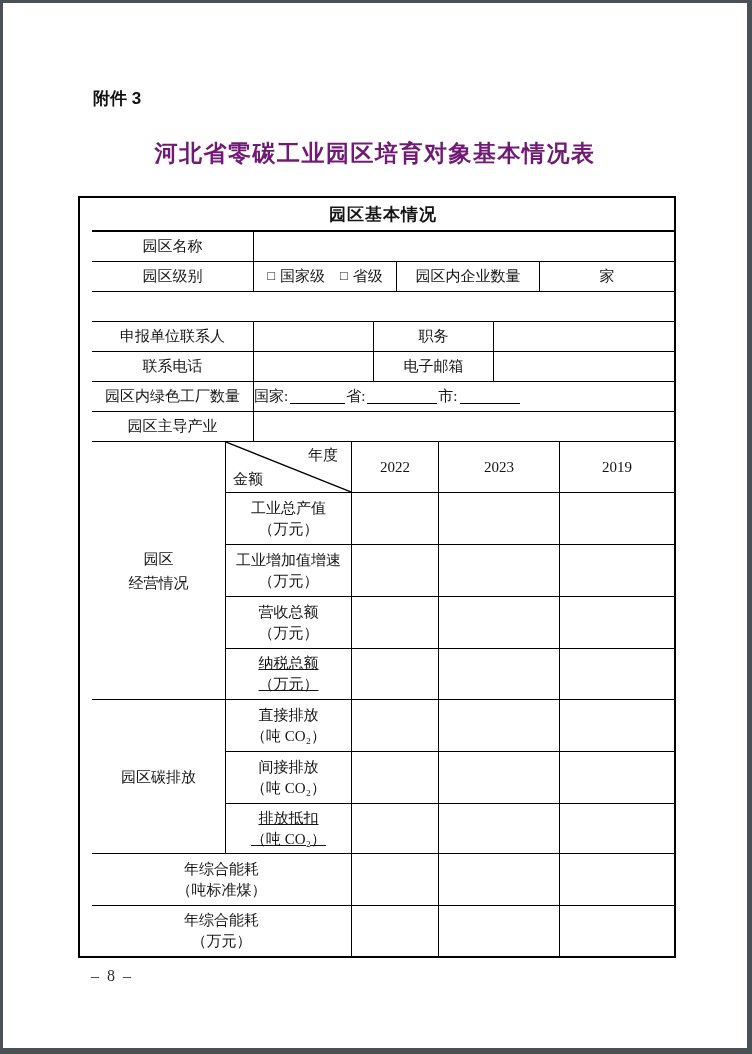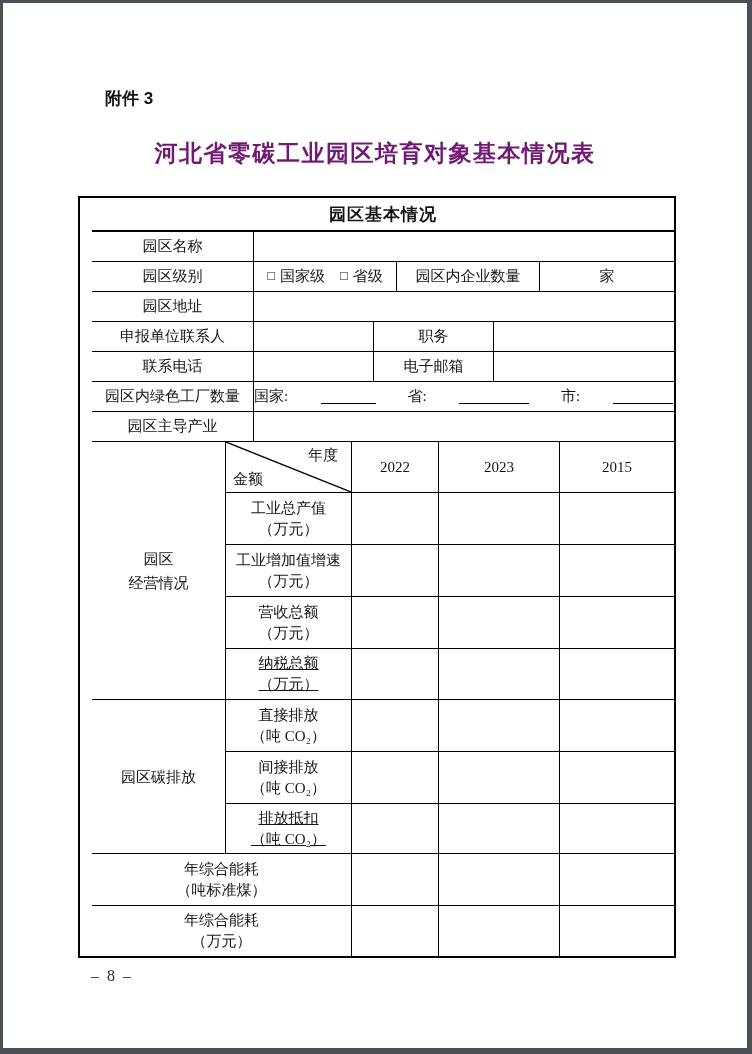--- a/index.html
+++ b/index.html
@@ -1,21 +1,21 @@
 <!DOCTYPE html>
 <html><head>
 <meta charset="utf-8">
 <style>
   html,body { margin:0; padding:0; }
   body { background:#3f4449; font-family:"Liberation Serif","DejaVu Serif",serif; }
   .frame { width:752px; height:1054px; background:#4b5055; box-sizing:border-box;
            padding:3px 5px 6px 3px; }
   .page { width:100%; height:100%; background:#ffffff; position:relative; color:#141414; }
 
-  .attachment { position:absolute; left:90px; top:84px; font:bold 17px "Liberation Sans",sans-serif; color:#111;margin-left:12px; }
+  .attachment { position:absolute; left:90px; top:84px; font:bold 17px "Liberation Sans",sans-serif; color:#111; }
   .doc-title { position:absolute; left:0; top:135px; width:100%; text-align:center;
                font:bold 23px "Liberation Serif","DejaVu Serif",serif; letter-spacing:1.5px; color:#701a75; }
 
   .form-table { position:absolute; left:75px; top:193px; width:598px; border:2px solid #000;
                 box-sizing:border-box; font-size:15px;padding-left:12px; }
   .tr { display:flex; border-bottom:1px solid #000; align-items:stretch; }
   .tr:last-child { border-bottom:none; }
   .td { border-right:1px solid #000; box-sizing:border-box; display:flex;
         align-items:center; justify-content:center; text-align:center; overflow:hidden; }
   .td:last-child { border-right:none; } .h29{height:29px} .h50{height:50px} .h51{height:51px} .h49{height:49px}
@@ -38,21 +38,21 @@
   
   .diag { position:relative; flex:0 0 126px; border-right:1px solid #000; box-sizing:border-box; }
   .diag svg { position:absolute; left:0; top:0; width:100%; height:100%; }
   .diag .corner-top { position:absolute; top:4px; right:13px; }
   .diag .corner-bottom { position:absolute; bottom:3px; left:7px; }
 
   .opts { display:flex; gap:15px; }
   .opt { display:flex; gap:5px; align-items:center; }
   .cb { font-size:13px; position:relative; top:-1px; }
 
-  .gf-line { display:flex; align-items:flex-end; justify-content:space-between; width:100%; }
+  .gf-line { display:flex; align-items:flex-end; justify-content:flex-start; width:100%; }
   .ul { display:inline-block; border-bottom:1px solid #000; height:14px; margin:0 1px 2px 2px; }
   .ul-a{width:55px} .ul-b{width:70px} .ul-c{width:60px}
 
   .page-number { position:absolute; left:88px; top:964px; font-size:16px; color:#2a2a2a; letter-spacing:2px; }
 </style>
 </head>
 <body>
 
 <div class="frame">
 <div class="page">
@@ -81,21 +81,20 @@
             <span class="cb">□</span>
             <span>省级</span>
           </span>
         </div>
       </div>
       <div class="td h29 w143">园区内企业数量</div>
       <div class="td h29 wrest">家</div>
     </div>
 
     <div class="tr">
-      <div class="td h29 w162">园区地址</div>
       <div class="td h29 wrest"></div>
     </div>
 
     <div class="tr">
       <div class="td h29 w162">申报单位联系人</div>
       <div class="td h29 w120"></div>
       <div class="td h29 w120">职务</div>
       <div class="td h29 wrest"></div>
     </div>
 
@@ -134,21 +133,21 @@
         <div class="tr">
           <div class="diag h50">
             <svg viewBox="0 0 126 50" preserveAspectRatio="none">
                   <line x1="0" y1="0" x2="126" y2="50" stroke="#000" stroke-width="1.3"></line>
                 </svg>
             <span class="corner-top">年度</span>
             <span class="corner-bottom">金额</span>
           </div>
           <div class="td h50 y1">2022</div>
           <div class="td h50 y2">2023</div>
-          <div class="td h50 y3">2015</div>
+          <div class="td h50 y3">2019</div>
         </div>
         <div class="tr">
           <div class="td h51 sub two">
             <span>工业总产值</span>
             <span>（万元）</span>
           </div>
           <div class="td h51 y1"></div>
           <div class="td h51 y2"></div>
           <div class="td h51 y3"></div>
         </div>

